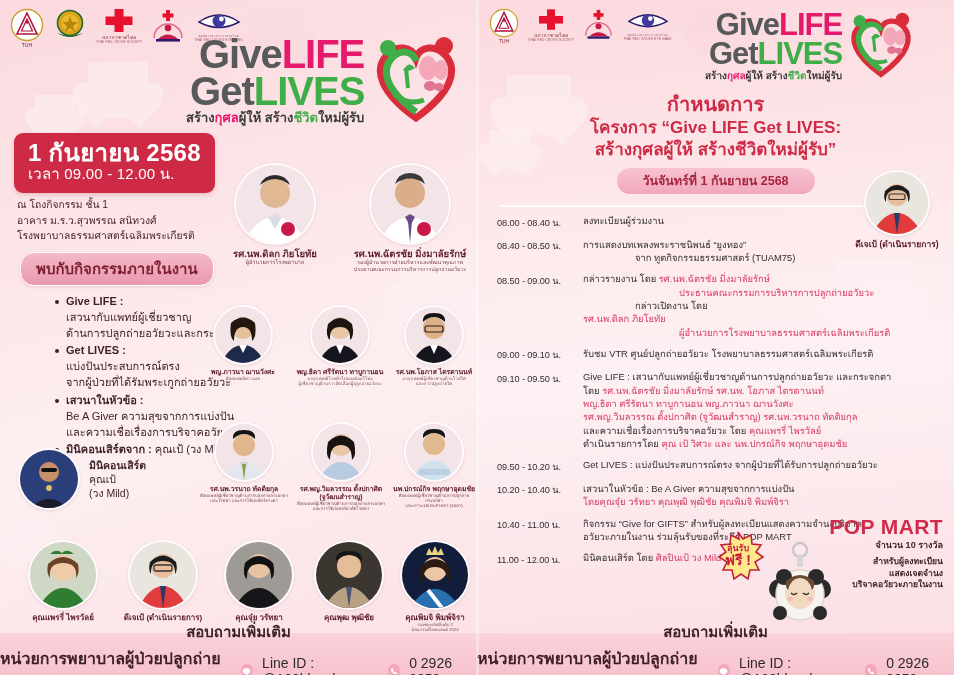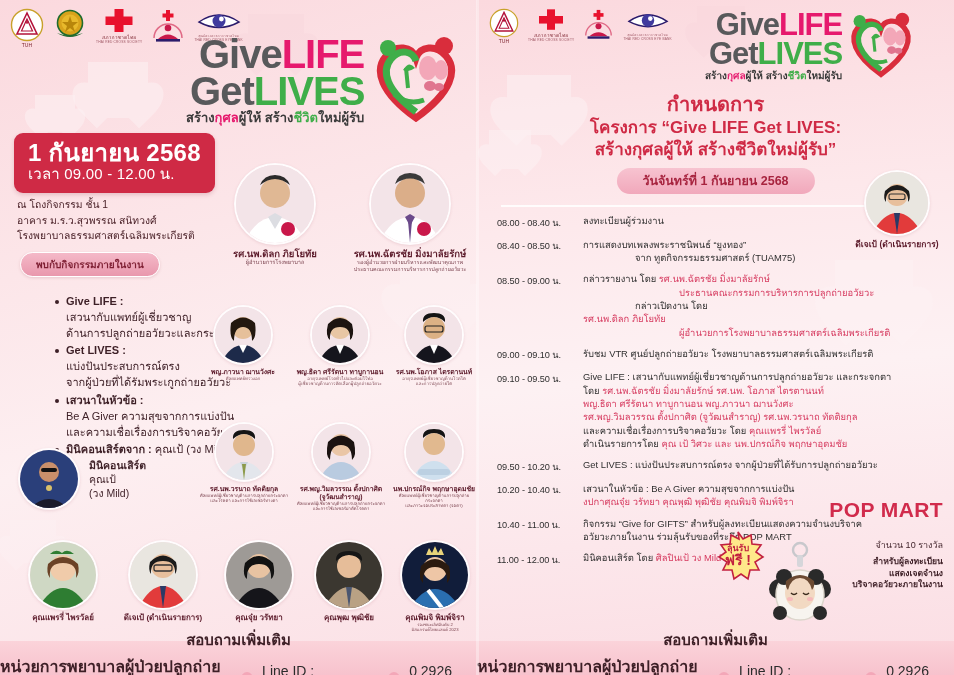--- a/index.html
+++ b/index.html
@@ -50,42 +50,42 @@
     background:#cf2a45;color:#fff;border-radius:9px;
     padding:7px 14px 9px 14px;box-shadow:0 2px 4px rgba(140,30,50,.18);
   }
   .datebadge .d1{font-size:24px;font-weight:bold;line-height:1.05;letter-spacing:.3px;}
   .datebadge .d2{font-size:15px;line-height:1.25;letter-spacing:.2px;}
   .venue{position:absolute;left:17px;top:197px;z-index:22;font-size:10.3px;line-height:1.52;color:#4a2128;}
 
   .pillhead{
     position:absolute;left:20px;top:252px;z-index:22;
     background:linear-gradient(180deg,#f4b9c8,#e998ad);
-    color:#7e1f33;font-size:10px;font-weight:bold;
+    color:#7e1f33;font-size:15px;font-weight:bold;
     border-radius:14px;padding:4px 15px;border:1.5px solid #fff;
     box-shadow:0 1px 3px rgba(150,60,80,.18);
   }
   .bullets{position:absolute;left:14px;top:278px;width:210px;z-index:22;}
   .bullets li{margin-bottom:2px;font-size:11px;line-height:1.44;color:#3d1f26;list-style:none;position:relative;padding-left:12px;}
   .bullets li:before{content:"";position:absolute;left:1px;top:6px;width:4px;height:4px;border-radius:50%;background:#3d1f26;}
   .bullets .bt{font-weight:bold;display:inline;}
 
   .concert{position:absolute;left:18px;top:448px;z-index:22;display:flex;align-items:center;gap:9px;}
   .concert .txt{font-size:10.5px;line-height:1.35;color:#3d1f26;}
   .concert .txt .ct{font-weight:bold;}
 
   
   .ava{border-radius:50%;background:#f7dde4;overflow:hidden;position:relative;border:2.5px solid rgba(255,255,255,.9);box-shadow:0 1px 3px rgba(160,80,100,.16);}
   .ava svg{display:block;width:100%;height:100%;}
   .pcard{position:absolute;z-index:22;display:flex;flex-direction:column;align-items:center;text-align:center;}
   .pcard .nm{font-weight:bold;color:#5c1b2b;margin-top:3px;line-height:1.2;}
   .pcard .rl{color:#7c4450;line-height:1.18;}
 
   
-  .contact{position:absolute;left:0;bottom:0;width:477px;height:34px;background:linear-gradient(180deg,#fbd3da,#f7c2cd);z-index:30;text-decoration:underline;}
+  .contact{position:absolute;left:0;bottom:0;width:477px;height:42px;background:linear-gradient(180deg,#fbd3da,#f7c2cd);z-index:30;text-decoration:underline;}
   .contact .ttl{position:absolute;left:50%;transform:translateX(-50%);top:-13px;font-size:15px;font-weight:bold;color:#3d1f26;white-space:nowrap;}
   .contact .row{position:absolute;left:0;top:13px;width:477px;display:flex;align-items:center;justify-content:center;gap:9px;}
   .contact .unit{font-size:16px;font-weight:bold;color:#3d1f26;}
   .contact .val{font-size:14px;color:#2b2b2b;}
   .ci{width:14px;height:14px;border-radius:50%;display:inline-flex;align-items:center;justify-content:center;}
   .ci-line{background:#f3a7b8;}
   .ci-tel{background:#f3a7b8;}
 
   
   .rhead{position:absolute;z-index:22;text-align:center;width:477px;left:0;}
@@ -102,21 +102,21 @@
   .sched{position:absolute;left:20px;top:214px;width:440px;z-index:22;}
   .srow{display:flex;margin-bottom:8px;}
   .stime{width:86px;flex:0 0 86px;font-size:9.2px;color:#2f2f2f;padding-top:.5px;letter-spacing:-.1px;}
   .sdesc{font-size:9.4px;line-height:1.42;color:#2f2f2f;}
   .sdesc .pink{color:#d63a5f;}
   .sdesc .ind{display:block;padding-left:52px;}
   .sdesc .ind2{display:block;padding-left:96px;}
 
   .popmart{position:absolute;right:11px;bottom:84px;z-index:24;text-align:right;width:132px;}
   .popmart .pm{font-size:21px;font-weight:bold;color:#d12b4c;letter-spacing:.4px;line-height:1;}
-  .popmart .qty{font-size:9px;font-weight:normal;color:#3d1f26;margin-top:18px;}
+  .popmart .qty{font-size:9px;font-weight:bold;color:#3d1f26;margin-top:1px;}
   .popmart .note{font-size:8.6px;font-weight:bold;color:#3d1f26;line-height:1.35;margin-top:4px;}
 
   .freebadge{position:absolute;right:188px;bottom:94px;z-index:26;width:56px;height:50px;}
   .freebadge .ftxt{position:absolute;inset:0;display:flex;flex-direction:column;align-items:center;justify-content:center;color:#c2203f;font-weight:bold;line-height:1.05;}
   .freebadge .f1{font-size:9px;}
   .freebadge .f2{font-size:14px;}
 
   .keychain{position:absolute;right:118px;bottom:42px;z-index:25;}
 </style>
 </head>
@@ -615,21 +615,21 @@
         <div class="stime">09.50 - 10.20 น.</div>
         <div class="sdesc">
           <span>Get LIVES : แบ่งปันประสบการณ์ตรง จากผู้ป่วยที่ได้รับการปลูกถ่ายอวัยวะ</span>
         </div>
       </div>
 
       <div class="srow">
         <div class="stime">10.20 - 10.40 น.</div>
         <div class="sdesc">
           <span>เสวนาในหัวข้อ :  Be A Giver ความสุขจากการแบ่งปัน</span><br>
-          <span class="pink">งปกาศุณจุ๋ย วรัทยา คุณพุฒิ พุฒิชัย คุณพิมจิ พิมพ์จิรา</span>
+          <span class="pink">โดยคุณจุ๋ย วรัทยา คุณพุฒิ พุฒิชัย คุณพิมจิ พิมพ์จิรา</span>
         </div>
       </div>
 
       <div class="srow">
         <div class="stime">10.40 - 11.00 น.</div>
         <div class="sdesc">
           <span>กิจกรรม “Give for GIFTS” สำหรับผู้ลงทะเบียนแสดงความจำนงบริจาค</span><br>
           <span>อวัยวะภายในงาน  ร่วมลุ้นรับของที่ระลึก POP MART</span>
         </div>
       </div>

